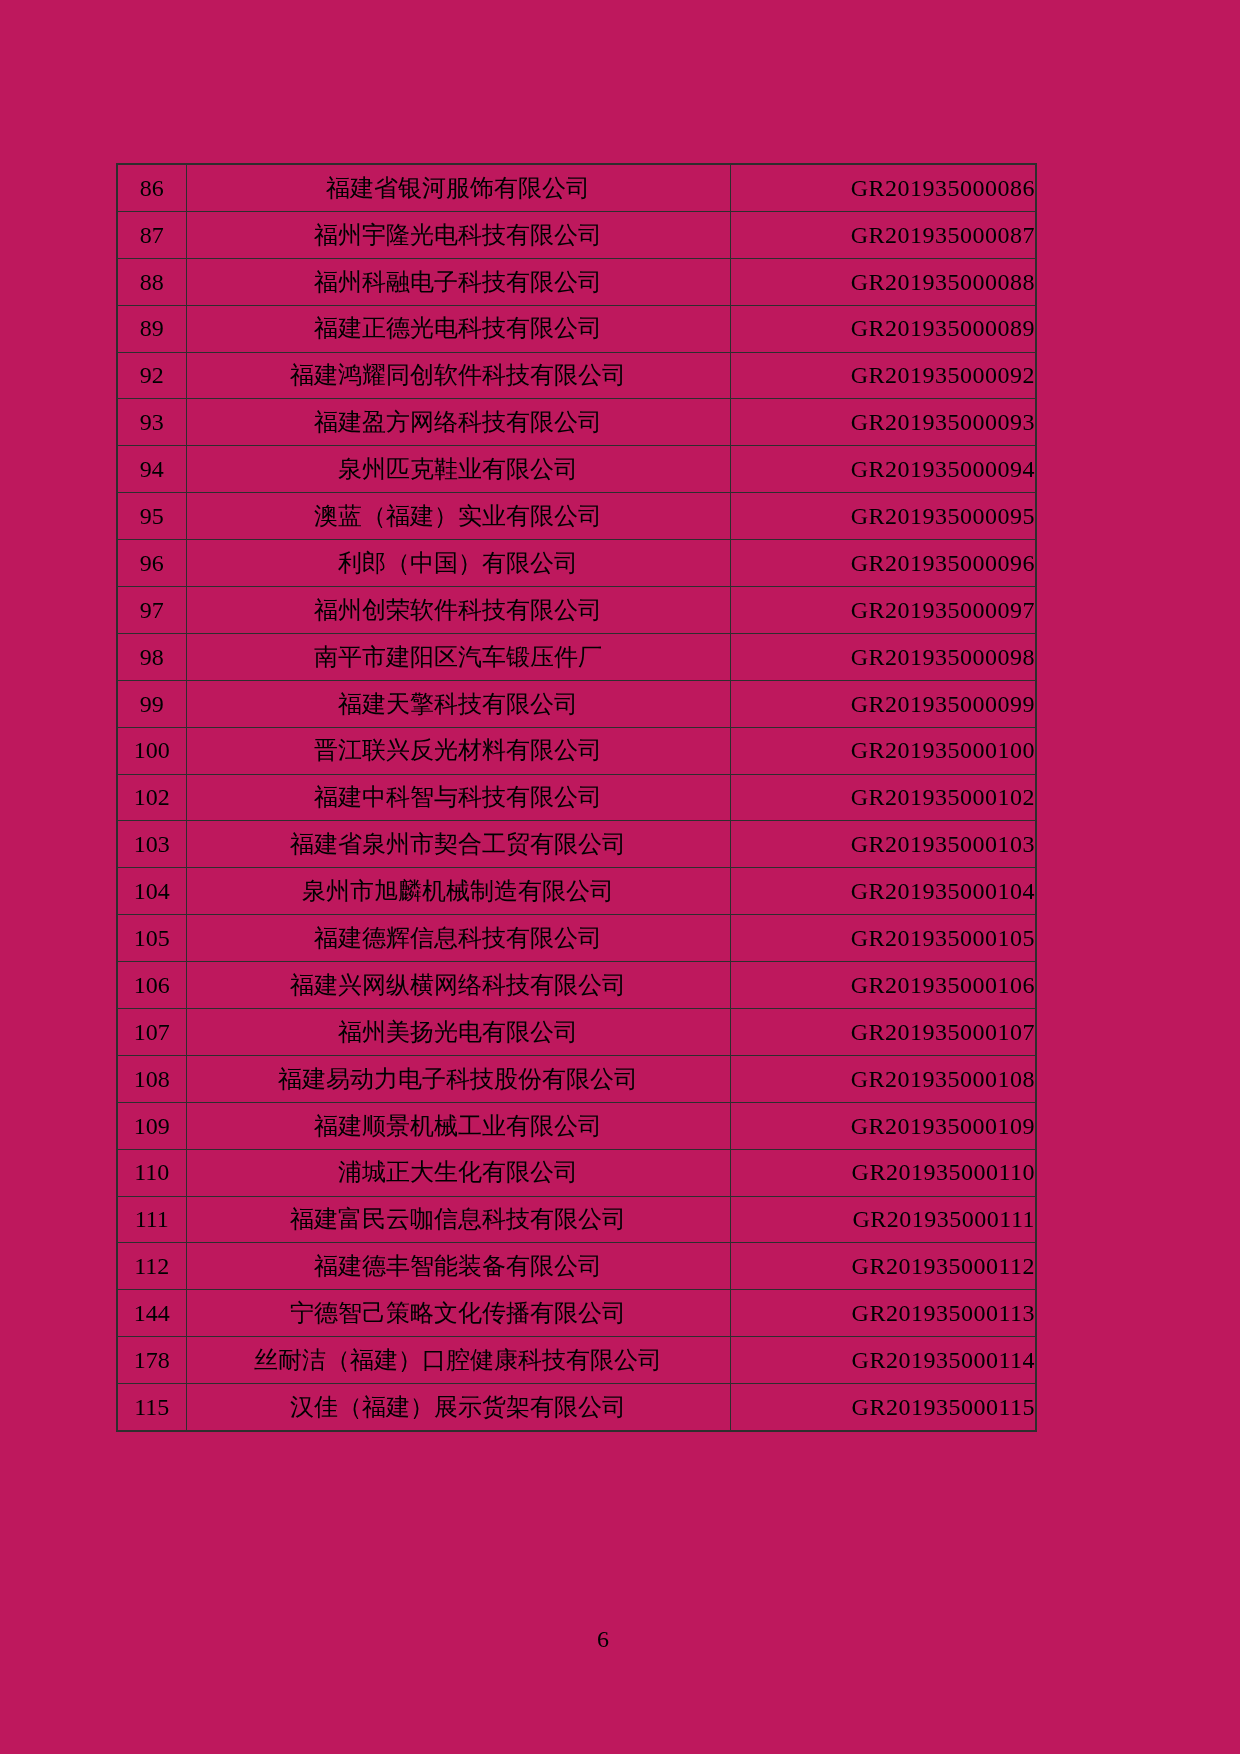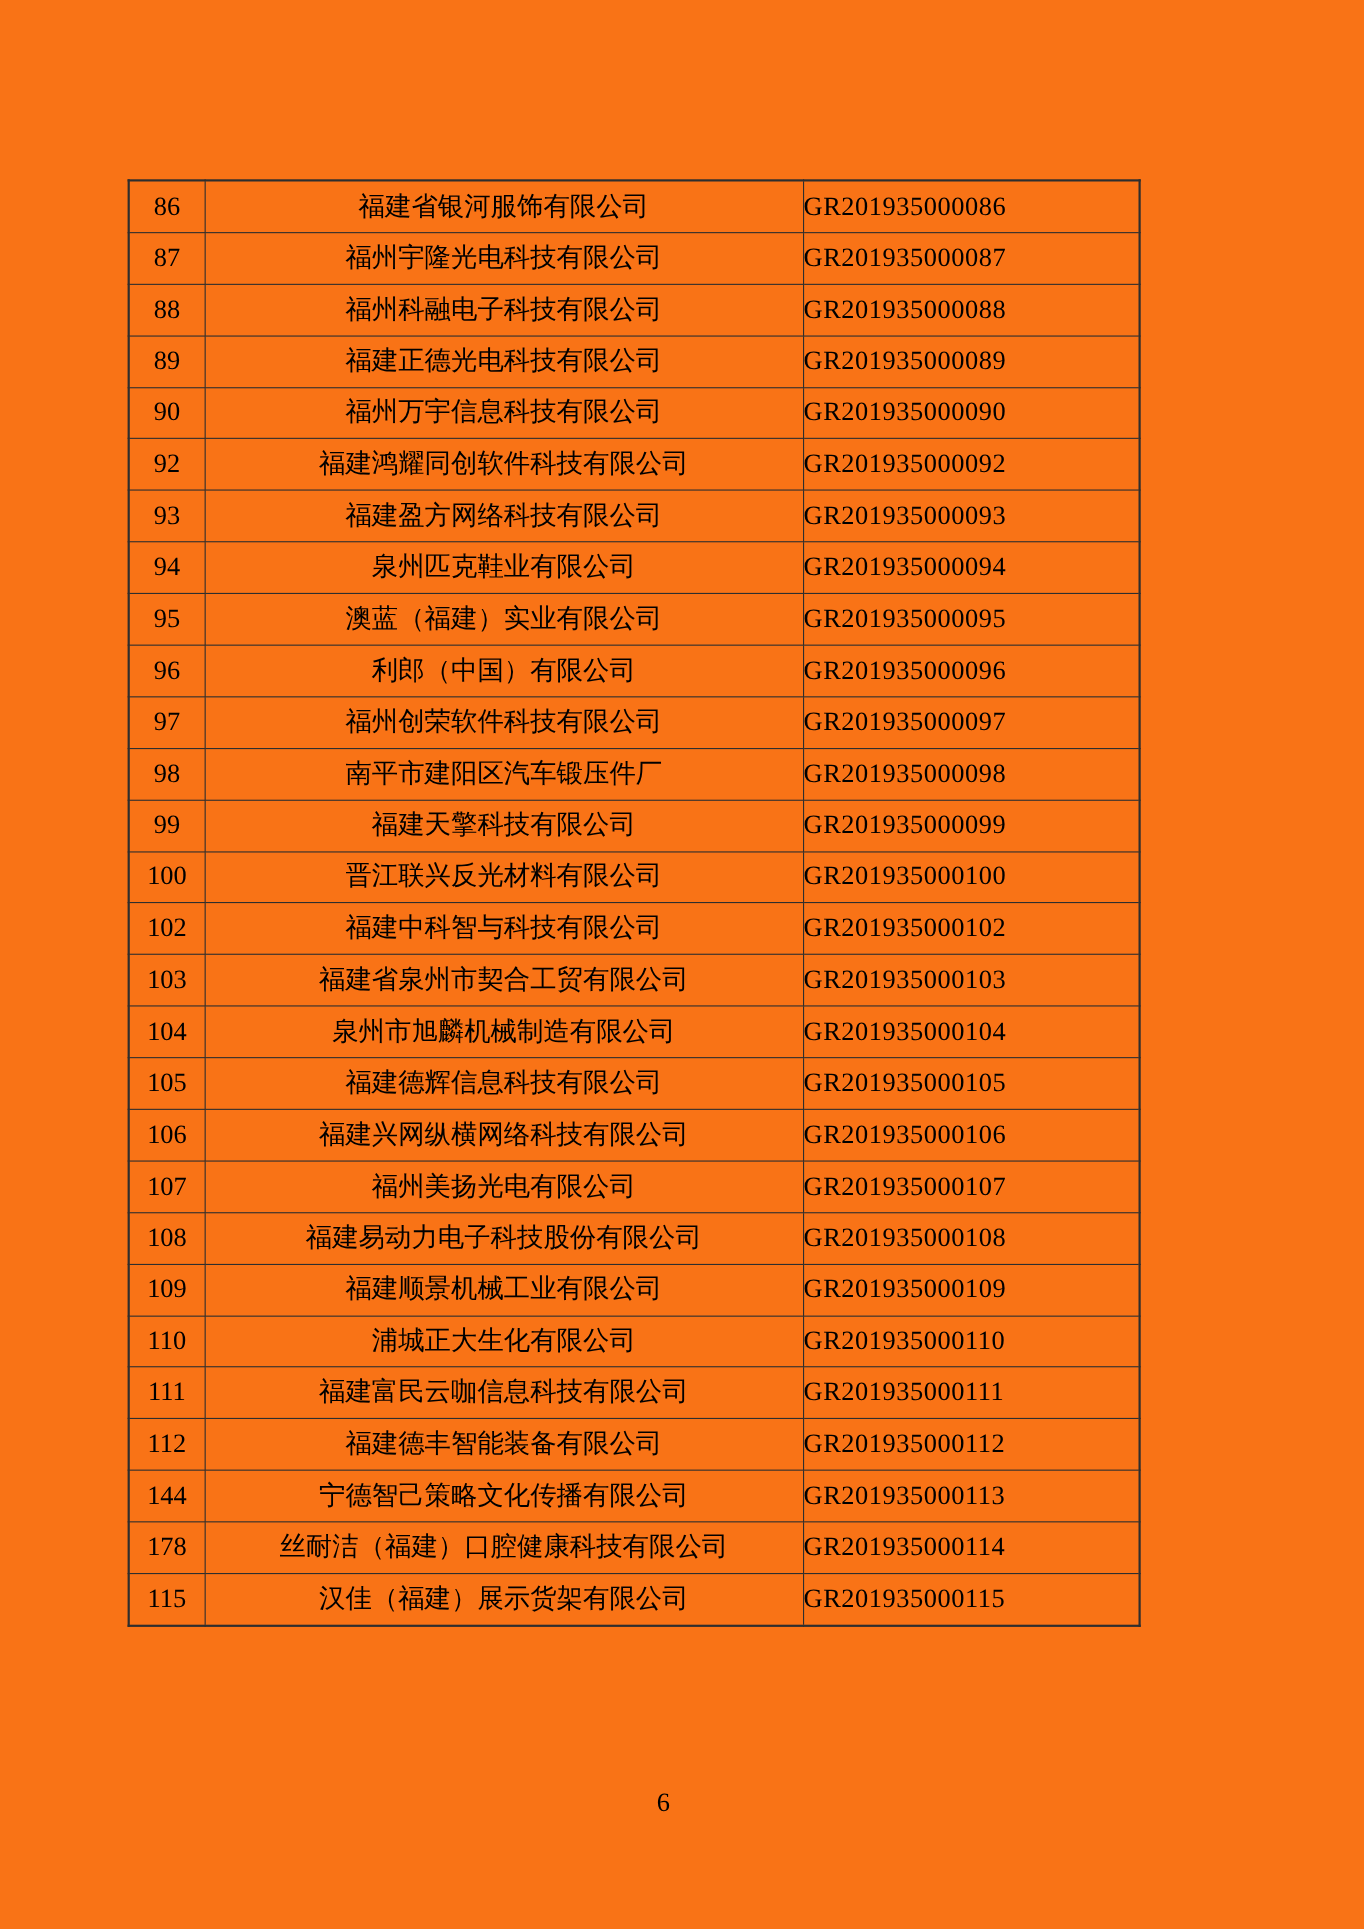--- a/index.html
+++ b/index.html
@@ -11,21 +11,21 @@
     height: 1754px;
     background: #ffffff;
     position: relative;
     font-family: "Liberation Serif", "DejaVu Serif", serif;
     color: #000000;
     overflow: hidden;
   }
   .page {
     position: absolute;
     inset: 0;
-    background: #f97316;
+    background: #be185d;
   }
   table.cert-table {
     position: absolute;
     left: 116px;
     top: 163px;
     width: 919px;
     border-collapse: collapse;
     table-layout: fixed;
     border: 2px solid #2e2e2e;
   }
@@ -40,21 +40,21 @@
     padding: 0;
   }
   td.col-idx {
     text-align: center;
   }
   td.col-name {
     text-align: center;
     padding-left: 6px;
   }
   td.col-code {
-    text-align: left;
+    text-align: right;
     letter-spacing: 0.5px;
   }
   .page-number {
     position: absolute;
     top: 1626px;
     left: 0;
     width: 1206px;
     text-align: center;
     font-size: 24px;
   }
@@ -89,25 +89,20 @@
           <td class="col-name">福州科融电子科技有限公司</td>
           <td class="col-code">GR201935000088</td>
         </tr>
 
         <tr>
           <td class="col-idx">89</td>
           <td class="col-name">福建正德光电科技有限公司</td>
           <td class="col-code">GR201935000089</td>
         </tr>
 
-        <tr>
-          <td class="col-idx">90</td>
-          <td class="col-name">福州万宇信息科技有限公司</td>
-          <td class="col-code">GR201935000090</td>
-        </tr>
 
 
         <tr>
           <td class="col-idx">92</td>
           <td class="col-name">福建鸿耀同创软件科技有限公司</td>
           <td class="col-code">GR201935000092</td>
         </tr>
 
         <tr>
           <td class="col-idx">93</td>

